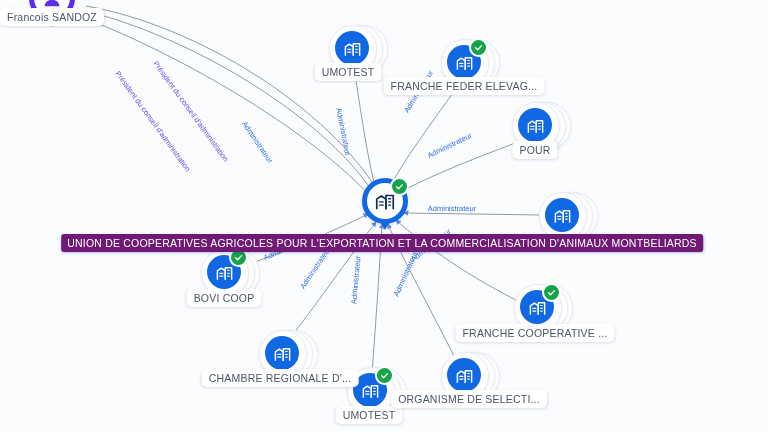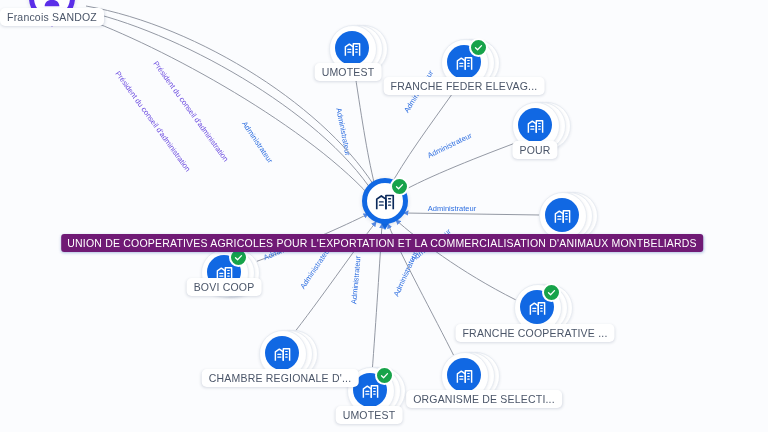--- a/index.html
+++ b/index.html
@@ -279,25 +279,25 @@
           </div>
         </div>
       </div>
     </div>
   <div id="labels">
       <div class="lbl" style="left: 52px; top: 8px;">Francois SANDOZ</div>
       <div class="lbl" style="left: 348px; top: 63px;">UMOTEST</div>
       <div class="lbl" style="left: 464px; top: 77px;">FRANCHE FEDER ELEVAG...</div>
       <div class="lbl" style="left: 535px; top: 141px;">POUR</div>
       <div class="lbl main" style="left: 382px; top: 234px;">UNION DE COOPERATIVES AGRICOLES POUR L'EXPORTATION ET LA COMMERCIALISATION D'ANIMAUX MONTBELIARDS</div>
-      <div class="lbl" style="left: 224px; top: 278px;">BOVI COOP</div>
+      <div class="lbl" style="left: 224px; top: 289px;">BOVI COOP</div>
       <div class="lbl" style="left: 535px; top: 324px;">FRANCHE COOPERATIVE ...</div>
       <div class="lbl" style="left: 280px; top: 369px; text-align: right;">CHAMBRE REGIONALE D'...</div>
       <div class="lbl" style="left: 369px; top: 406px;">UMOTEST</div>
-      <div class="lbl" style="left: 484px; top: 390px;">ORGANISME DE SELECTI...</div>
+      <div class="lbl" style="left: 469px; top: 390px;">ORGANISME DE SELECTI...</div>
     </div>
   <div id="edgelabels">
       <div class="edge-label pres" style="left: 178px; top: 72px; transform: translate(-50%, -50%) rotate(54deg);">Président du conseil d'administration</div>
       <div class="edge-label pres" style="left: 216px; top: 62px; transform: translate(-50%, -50%) rotate(54deg);">Président du conseil d'administration</div>
       <div class="edge-label adm" style="left: 268px; top: 122px; transform: translate(-50%, -50%) rotate(56deg);">Administrateur</div>
       <div class="edge-label adm" style="left: 363px; top: 108px; transform: translate(-50%, -50%) rotate(79deg);">Administrateur</div>
       <div class="edge-label adm" style="left: 430px; top: 112px; transform: translate(-50%, -50%) rotate(-58deg);">Administrateur</div>
       <div class="edge-label adm" style="left: 452px; top: 156px; transform: translate(-50%, -50%) rotate(-26deg);">Administrateur</div>
       <div class="edge-label adm" style="left: 452px; top: 208px; transform: translate(-50%, -50%) rotate(0deg);">Administrateur</div>
       <div class="edge-label adm" style="left: 288px; top: 258px; transform: translate(-50%, -50%) rotate(-22deg);">Administrateur</div>

